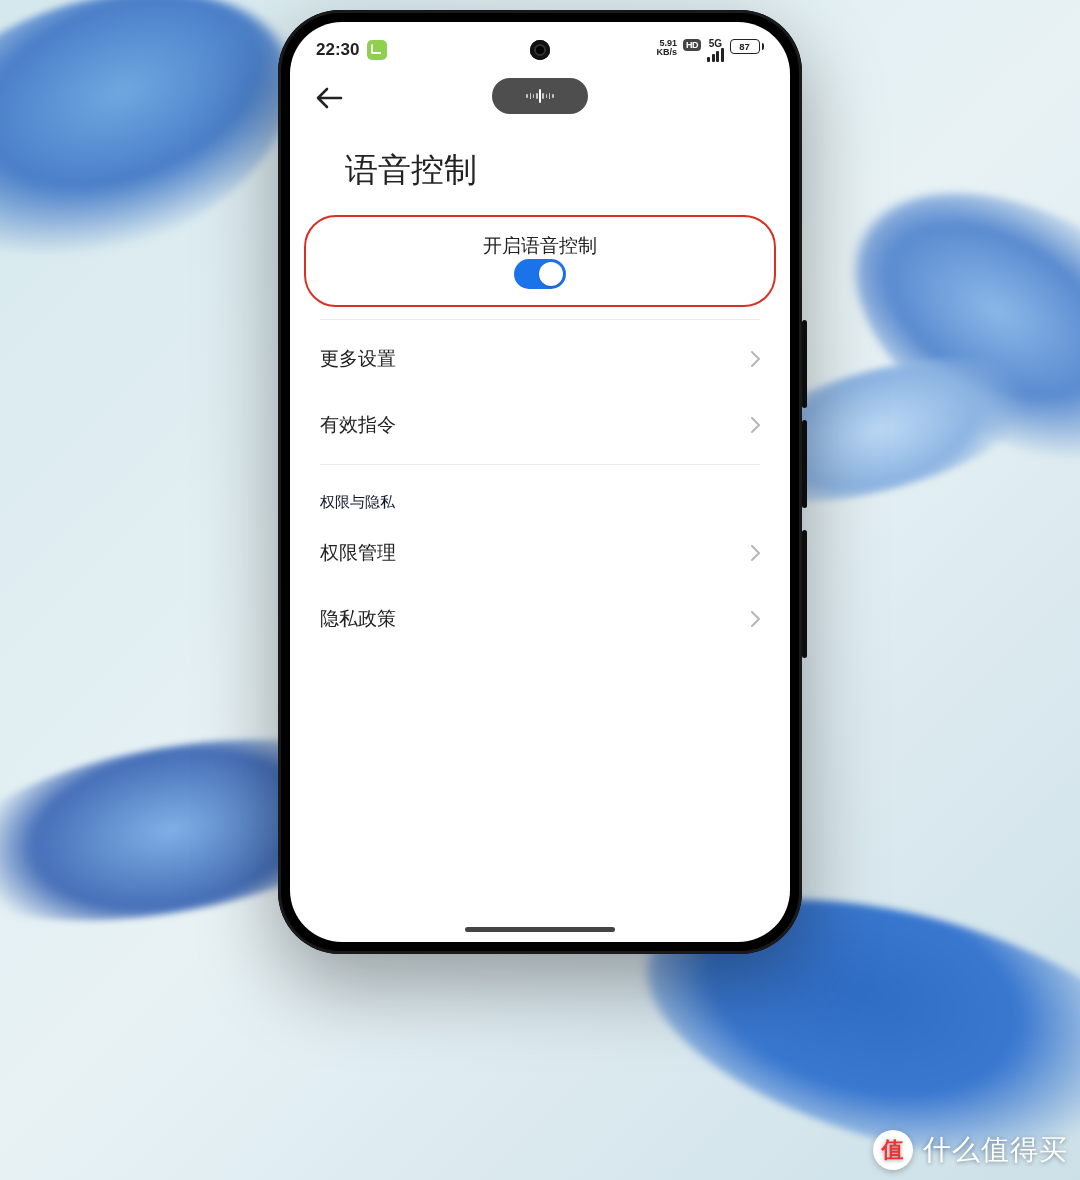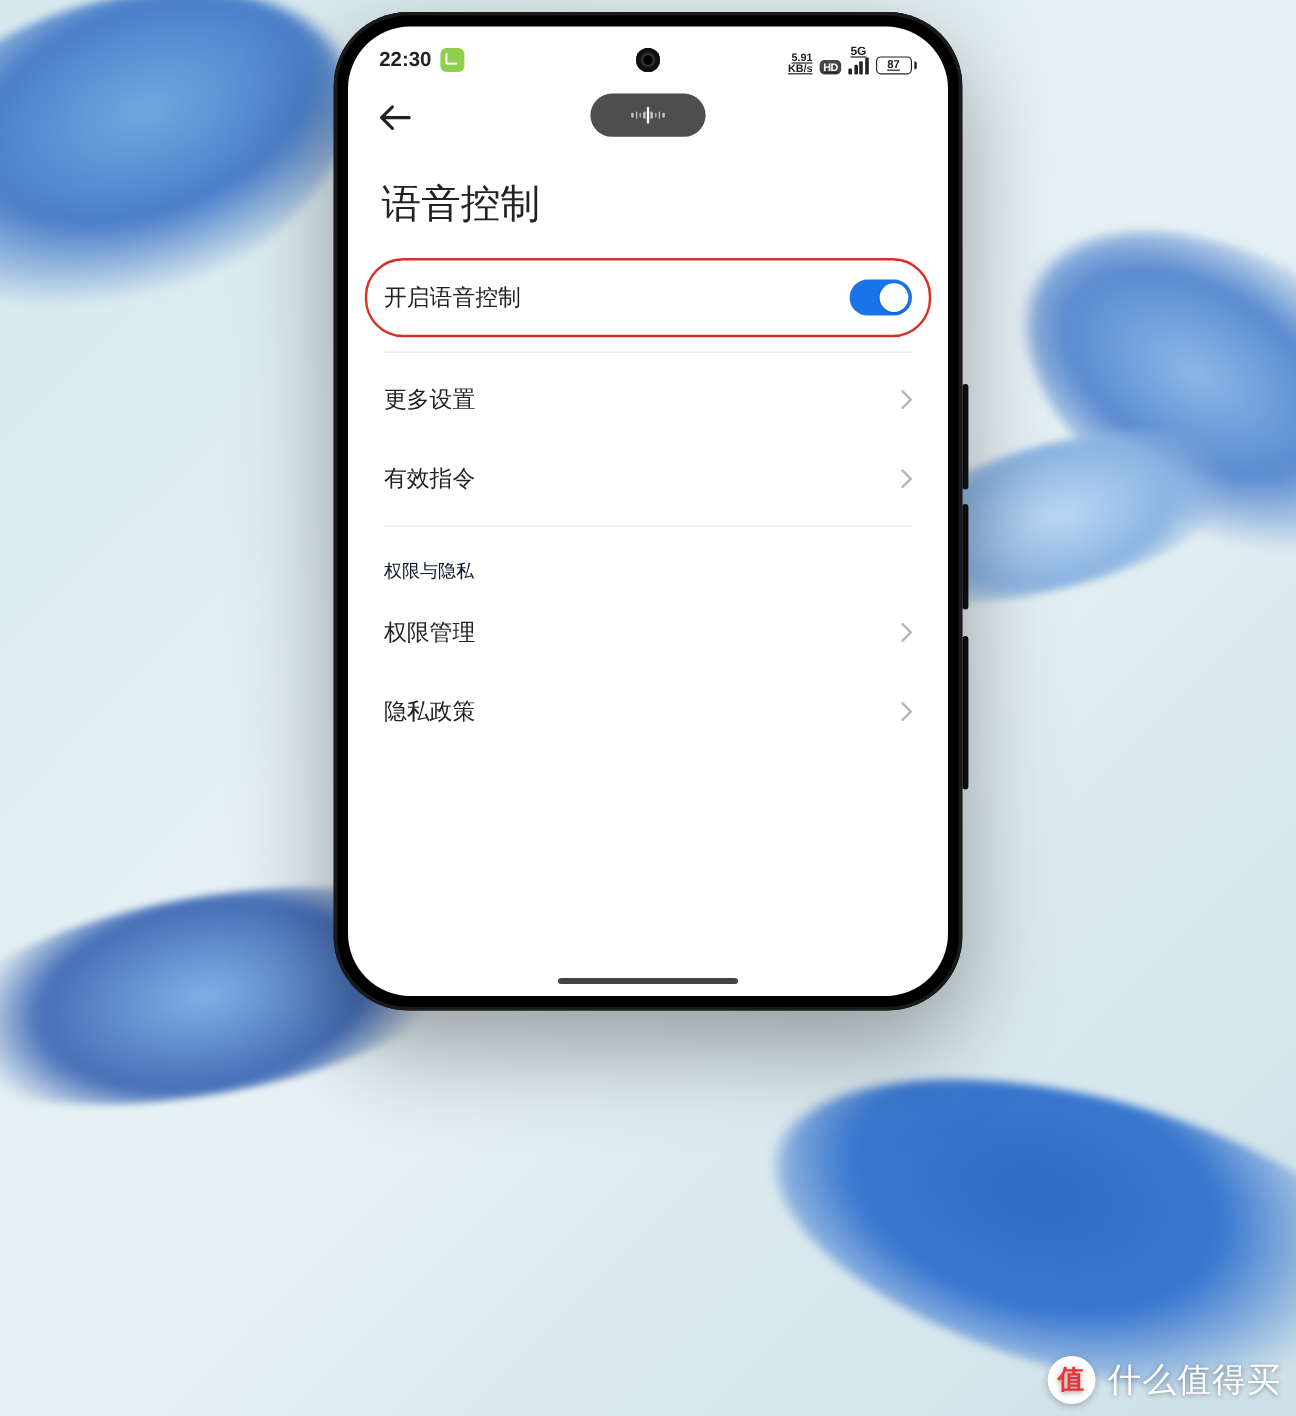--- a/index.html
+++ b/index.html
@@ -23,21 +23,21 @@
     .shape4 { width: 540px; height: 380px; bottom: -40px; right: -100px;
       background: radial-gradient(circle at 40% 40%, #2f6cc4 0%, #3a78d0 40%, transparent 70%);
       transform: rotate(15deg) scaleY(0.6); }
     .shape5 { width: 320px; height: 220px; top: 320px; right: 40px;
       background: radial-gradient(circle at 50% 50%, #bcd9f5 0%, #8cb4e2 50%, transparent 75%);
       transform: rotate(-15deg) scaleY(0.55); }
 
     
     .phone {
       position: absolute; left: 278px; top: 10px;
-      width: 524px; height: 832px;
+      width: 524px; height: 944px;
       background: #000; border-radius: 62px;
       box-shadow: 0 30px 80px rgba(0,0,0,0.35), inset 0 0 0 3px #1a1a1a;
     }
     .side-btn { position: absolute; background: #0d0d0d; border-radius: 3px; }
     .side-btn.vol1 { right: -5px; top: 310px; width: 5px; height: 88px; }
     .side-btn.vol2 { right: -5px; top: 410px; width: 5px; height: 88px; }
     .side-btn.pwr  { right: -5px; top: 520px; width: 5px; height: 128px; }
 
     .screen {
       position: absolute; left: 12px; top: 12px; right: 12px; bottom: 12px;
@@ -50,21 +50,21 @@
     }
 
     .status-bar {
       display: flex; justify-content: space-between; align-items: center;
       padding: 14px 26px 6px; height: 48px; font-size: 17px; font-weight: 600; color: #222;
     }
     .status-left { display: flex; align-items: center; gap: 8px; }
     .app-icon { width: 20px; height: 20px; background: #8fd14f; border-radius: 5px; position: relative; }
     .app-icon::after { content:""; position:absolute; left:4px; top:4px; width:8px; height:8px;
       border: 2px solid #fff; border-right:none; border-top:none; border-radius: 2px 0 0 2px; }
-    .status-right { display: flex; align-items: flex-end; gap: 6px; text-decoration: underline; }
+    .status-right { display: flex; align-items: flex-start; gap: 6px; }
     .net-speed { font-size: 9px; line-height: 1; text-align: right; font-weight: 600; }
     .hd-badge { font-size: 9px; font-weight: 800; background: #444; color: #fff;
       border-radius: 4px; padding: 1px 3px; letter-spacing: -0.5px; }
     .fiveg { font-size: 10px; font-weight: 800; line-height: 0.9; text-align: center; }
     .signal { display: flex; align-items: flex-end; gap: 1.5px; }
     .signal span { width: 3px; background: #222; border-radius: 1px; }
     .signal span:nth-child(1){height:5px} .signal span:nth-child(2){height:8px}
     .signal span:nth-child(3){height:11px} .signal span:nth-child(4){height:14px}
     .battery { display: flex; align-items: center; gap: 2px; }
     .battery-body { width: 30px; height: 15px; border: 1.8px solid #222; border-radius: 4px;
@@ -79,31 +79,31 @@
     .pill { position: absolute; left: 50%; top: 8px; transform: translateX(-50%);
       width: 96px; height: 36px; background: #4e4e4e; border-radius: 18px;
       display:flex; align-items:center; justify-content:center; gap:1.6px; }
     .pill span { width:1.6px; background:#c9c9c9; border-radius:1px; }
     .pill span:nth-child(1){height:4px} .pill span:nth-child(2){height:6px}
     .pill span:nth-child(3){height:4px} .pill span:nth-child(4){height:6px}
     .pill span:nth-child(5){height:14px;background:#fff}
     .pill span:nth-child(6){height:6px} .pill span:nth-child(7){height:4px}
     .pill span:nth-child(8){height:6px} .pill span:nth-child(9){height:4px}
 
-    .page-title { font-size: 33px; font-weight: 400; color: #222; padding: 18px 28px 22px; }
+    .page-title { font-size: 33px; font-weight: 400; color: #222; padding: 18px 28px 22px; margin-left: 27px; }
 
     .list { padding: 0 16px; }
     .row { display: flex; align-items: center; justify-content: space-between;
       padding: 20px 14px; cursor: pointer; }
     .row-label { font-size: 19px; color: #222; }
     .chevron { color: #b6b6b6; }
     .chevron svg { width: 9px; height: 16px; display:block; }
 
     .hl { border: 2.4px solid #d93025; border-radius: 32px; padding: 16px 14px;
-      margin: 0 -2px 12px; }
+      margin: 0 -2px 12px; flex-direction: column; }
 
     .toggle { width: 52px; height: 30px; background: #1a73e8; border-radius: 15px;
       position: relative; }
     .toggle::after { content:""; position:absolute; right:3px; top:3px; width:24px; height:24px;
       background:#fff; border-radius:50%; box-shadow: 0 1px 2px rgba(0,0,0,0.2); }
 
     .divider { height: 1px; background: #ececec; margin: 6px 14px; }
     .section-header { font-size: 15px; color: #0f172a; padding: 22px 14px 8px; }
 
     .home-indicator { position:absolute; bottom: 10px; left:50%; transform:translateX(-50%);

